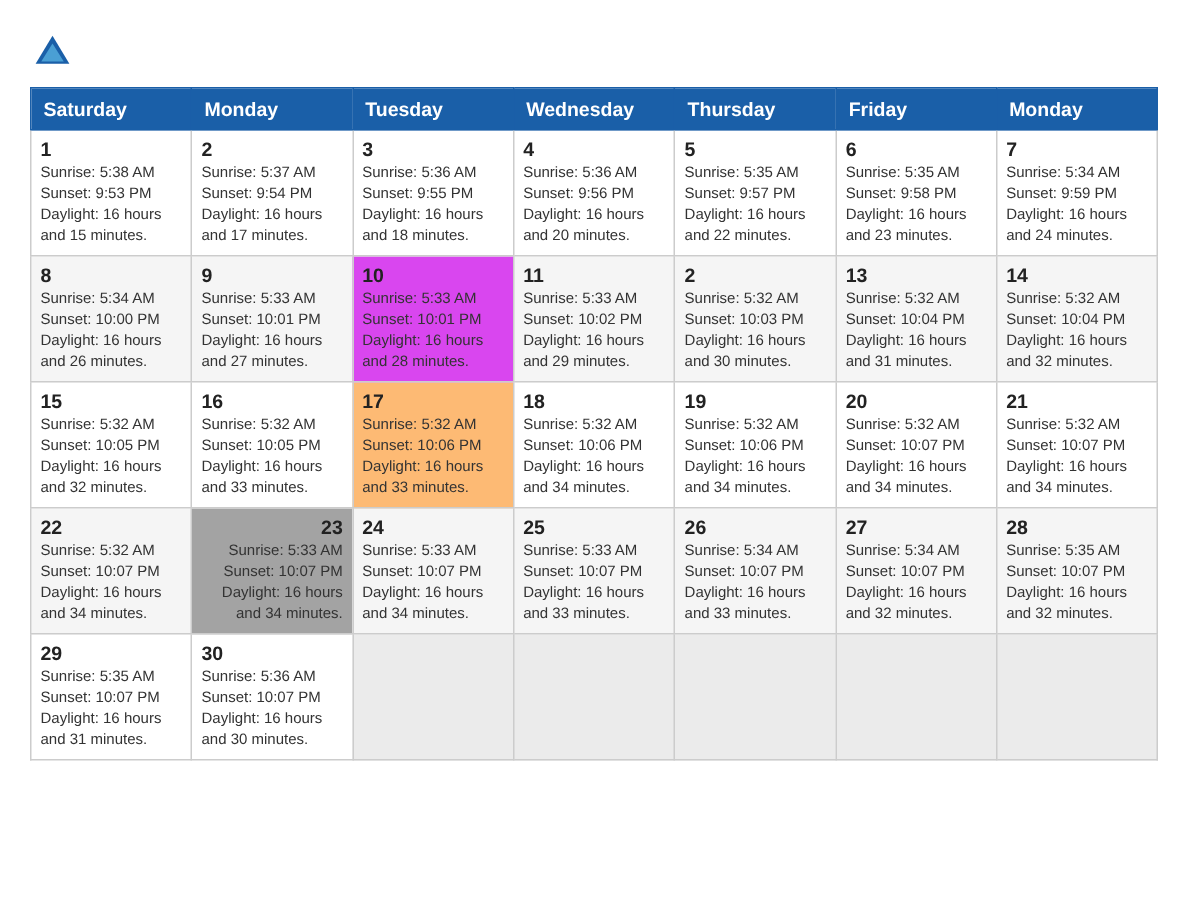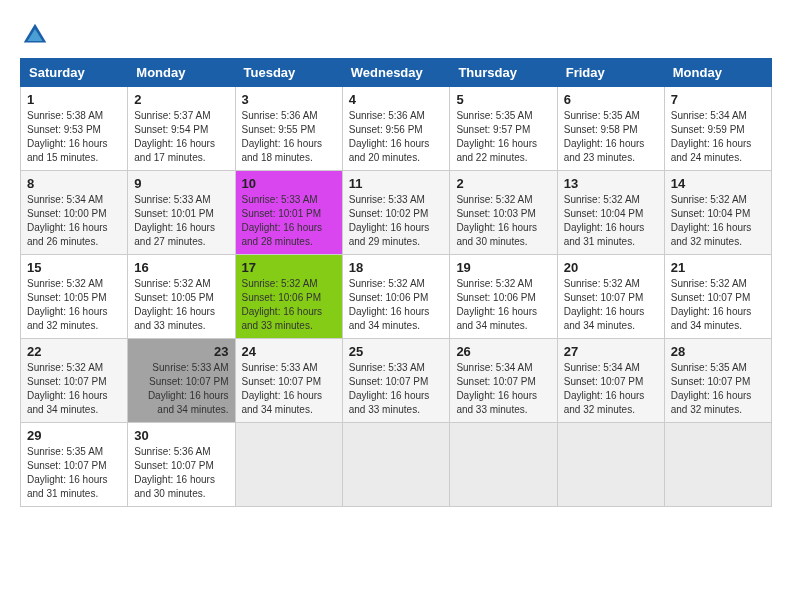--- a/index.html
+++ b/index.html
@@ -167,21 +167,21 @@
       </tr>
       <tr style="height: 82px;">
         <td style="background: rgb(255, 255, 255);">
           <div class="day-number">15</div>
           <div class="day-info">Sunrise: 5:32 AM<br>Sunset: 10:05 PM<br>Daylight: 16 hours and 32 minutes.</div>
         </td>
         <td style="background: rgb(255, 255, 255);">
           <div class="day-number">16</div>
           <div class="day-info">Sunrise: 5:32 AM<br>Sunset: 10:05 PM<br>Daylight: 16 hours and 33 minutes.</div>
         </td>
-        <td style="background: #84cc16;">
+        <td style="background: #fdba74;">
           <div class="day-number">17</div>
           <div class="day-info">Sunrise: 5:32 AM<br>Sunset: 10:06 PM<br>Daylight: 16 hours and 33 minutes.</div>
         </td>
         <td style="background: rgb(255, 255, 255);">
           <div class="day-number">18</div>
           <div class="day-info">Sunrise: 5:32 AM<br>Sunset: 10:06 PM<br>Daylight: 16 hours and 34 minutes.</div>
         </td>
         <td style="background: rgb(255, 255, 255);">
           <div class="day-number">19</div>
           <div class="day-info">Sunrise: 5:32 AM<br>Sunset: 10:06 PM<br>Daylight: 16 hours and 34 minutes.</div>

